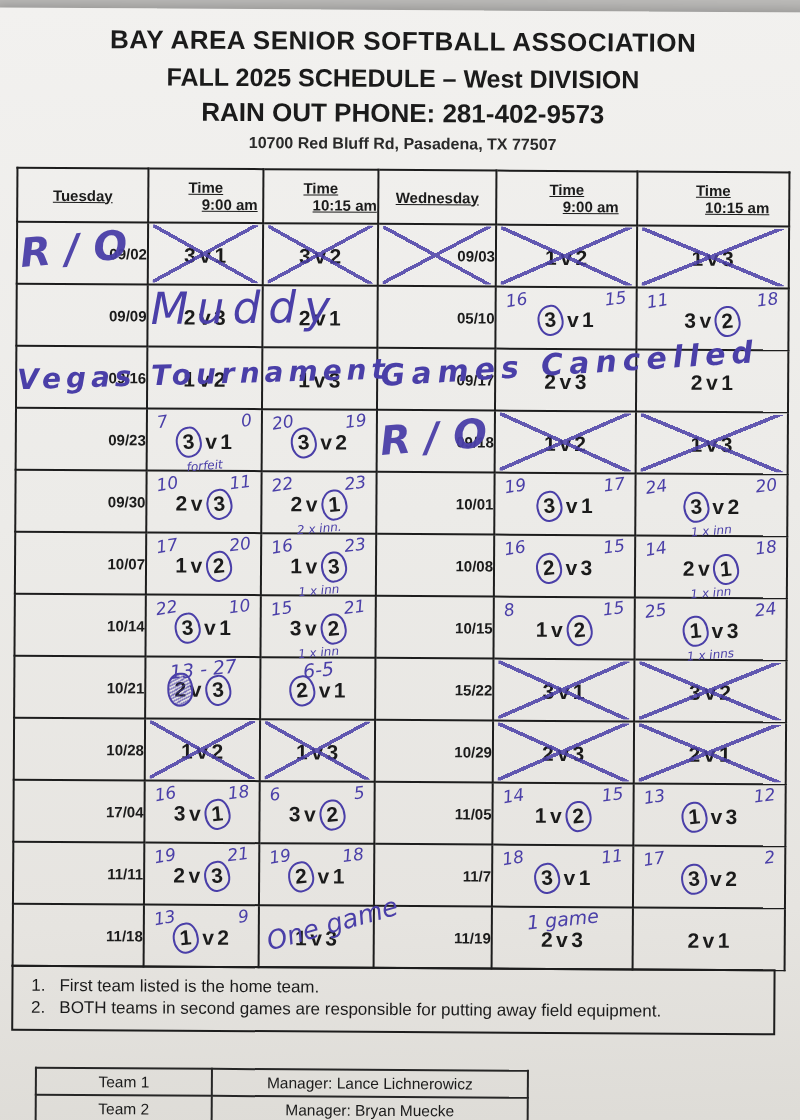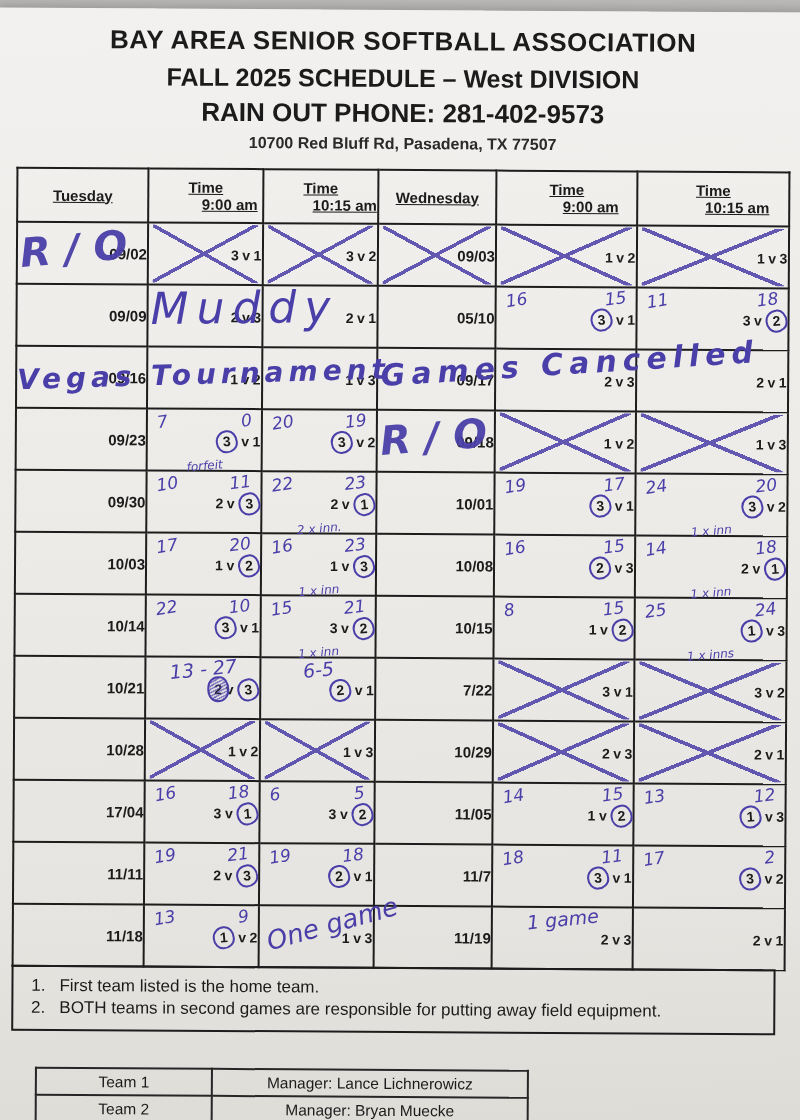--- a/index.html
+++ b/index.html
@@ -20,21 +20,21 @@
   
   table.sched{ border-collapse:collapse; table-layout:fixed; margin:16px 0 0 14px; width:772px; background:transparent; }
   table.sched th, table.sched td{ border:2px solid #1d1d1d; padding:0; position:relative; overflow:visible; }
   table.sched th{ height:52px; font-size:15px; font-weight:bold; color:var(--print);text-decoration:underline; }
   .th2{ font-weight:bold;padding-left:48px; }
   table.sched tbody tr{ height:60px; }
   .c-date{ text-align:right; font-weight:bold; font-size:15px; color:var(--print); }
   .c-game{ text-align:center; }
   .game{ position:relative; height:60px; }
   .matchup{ position:absolute; left:0; right:0; top:50%; transform:translateY(-42%);
-            font-weight:bold; font-size:14px; color:var(--print); letter-spacing:.5px; z-index:1;text-align:right; }
+            font-weight:bold; font-size:21px; color:var(--print); letter-spacing:.5px; z-index:1; }
   .vs{ margin:0 3px; }
   .circled{ display:inline-block; border:2px solid var(--ink); padding:1px 5px 2px;
             border-radius:55% 48% 58% 50%/52% 60% 48% 55%; transform:rotate(-5deg); }
   .scribbled{ display:inline-block; position:relative; }
   .scribbled::after{ content:""; position:absolute; inset:-5px -7px; border:2px solid var(--ink);
             border-radius:50% 45% 55% 50%/48% 55% 45% 52%;
             background:repeating-linear-gradient(-28deg,transparent 0 1.6px,rgba(74,63,168,.75) 1.6px 3px); }
   .x-mark{ position:absolute; inset:1px 4px; z-index:2; pointer-events:none; opacity:.85;
      background:
        linear-gradient(to top right,transparent 47.5%,var(--ink) 47.5%,var(--ink) 51%,transparent 51%),
@@ -255,21 +255,21 @@
             <td class="c-game">
               <div class="game">
                 <span class="hand score-h">24</span>
                 <span class="hand score-a">20</span>
                 <div class="matchup"><span class="circled">3</span><span class="vs">v</span><span>2</span></div>
                 <span class="hand note">1 x inn</span>
               </div>
             </td>
           </tr>
           <tr>
-            <td class="c-date"><span>10/03</span></td>
+            <td class="c-date"><span>10/07</span></td>
             <td class="c-game">
               <div class="game">
                 <span class="hand score-h">17</span>
                 <span class="hand score-a">20</span>
                 <div class="matchup"><span>1</span><span class="vs">v</span><span class="circled">2</span></div>
               </div>
             </td>
             <td class="c-game">
               <div class="game">
                 <span class="hand score-h">16</span>
@@ -336,21 +336,21 @@
                 <span class="hand top-note">13 - 27</span>
                 <div class="matchup"><span class=" scribbled">2</span><span class="vs">v</span><span class="circled">3</span></div>
               </div>
             </td>
             <td class="c-game">
               <div class="game">
                 <span class="hand top-note">6-5</span>
                 <div class="matchup"><span class="circled">2</span><span class="vs">v</span><span>1</span></div>
               </div>
             </td>
-            <td class="c-date"><span>7/22</span></td>
+            <td class="c-date"><span>15/22</span></td>
             <td class="c-game">
               <div class="game">
                 <span class="x-mark"></span>
                 <div class="matchup"><span>3</span><span class="vs">v</span><span>1</span></div>
               </div>
             </td>
             <td class="c-game">
               <div class="game">
                 <span class="x-mark"></span>
                 <div class="matchup"><span>3</span><span class="vs">v</span><span>2</span></div>

